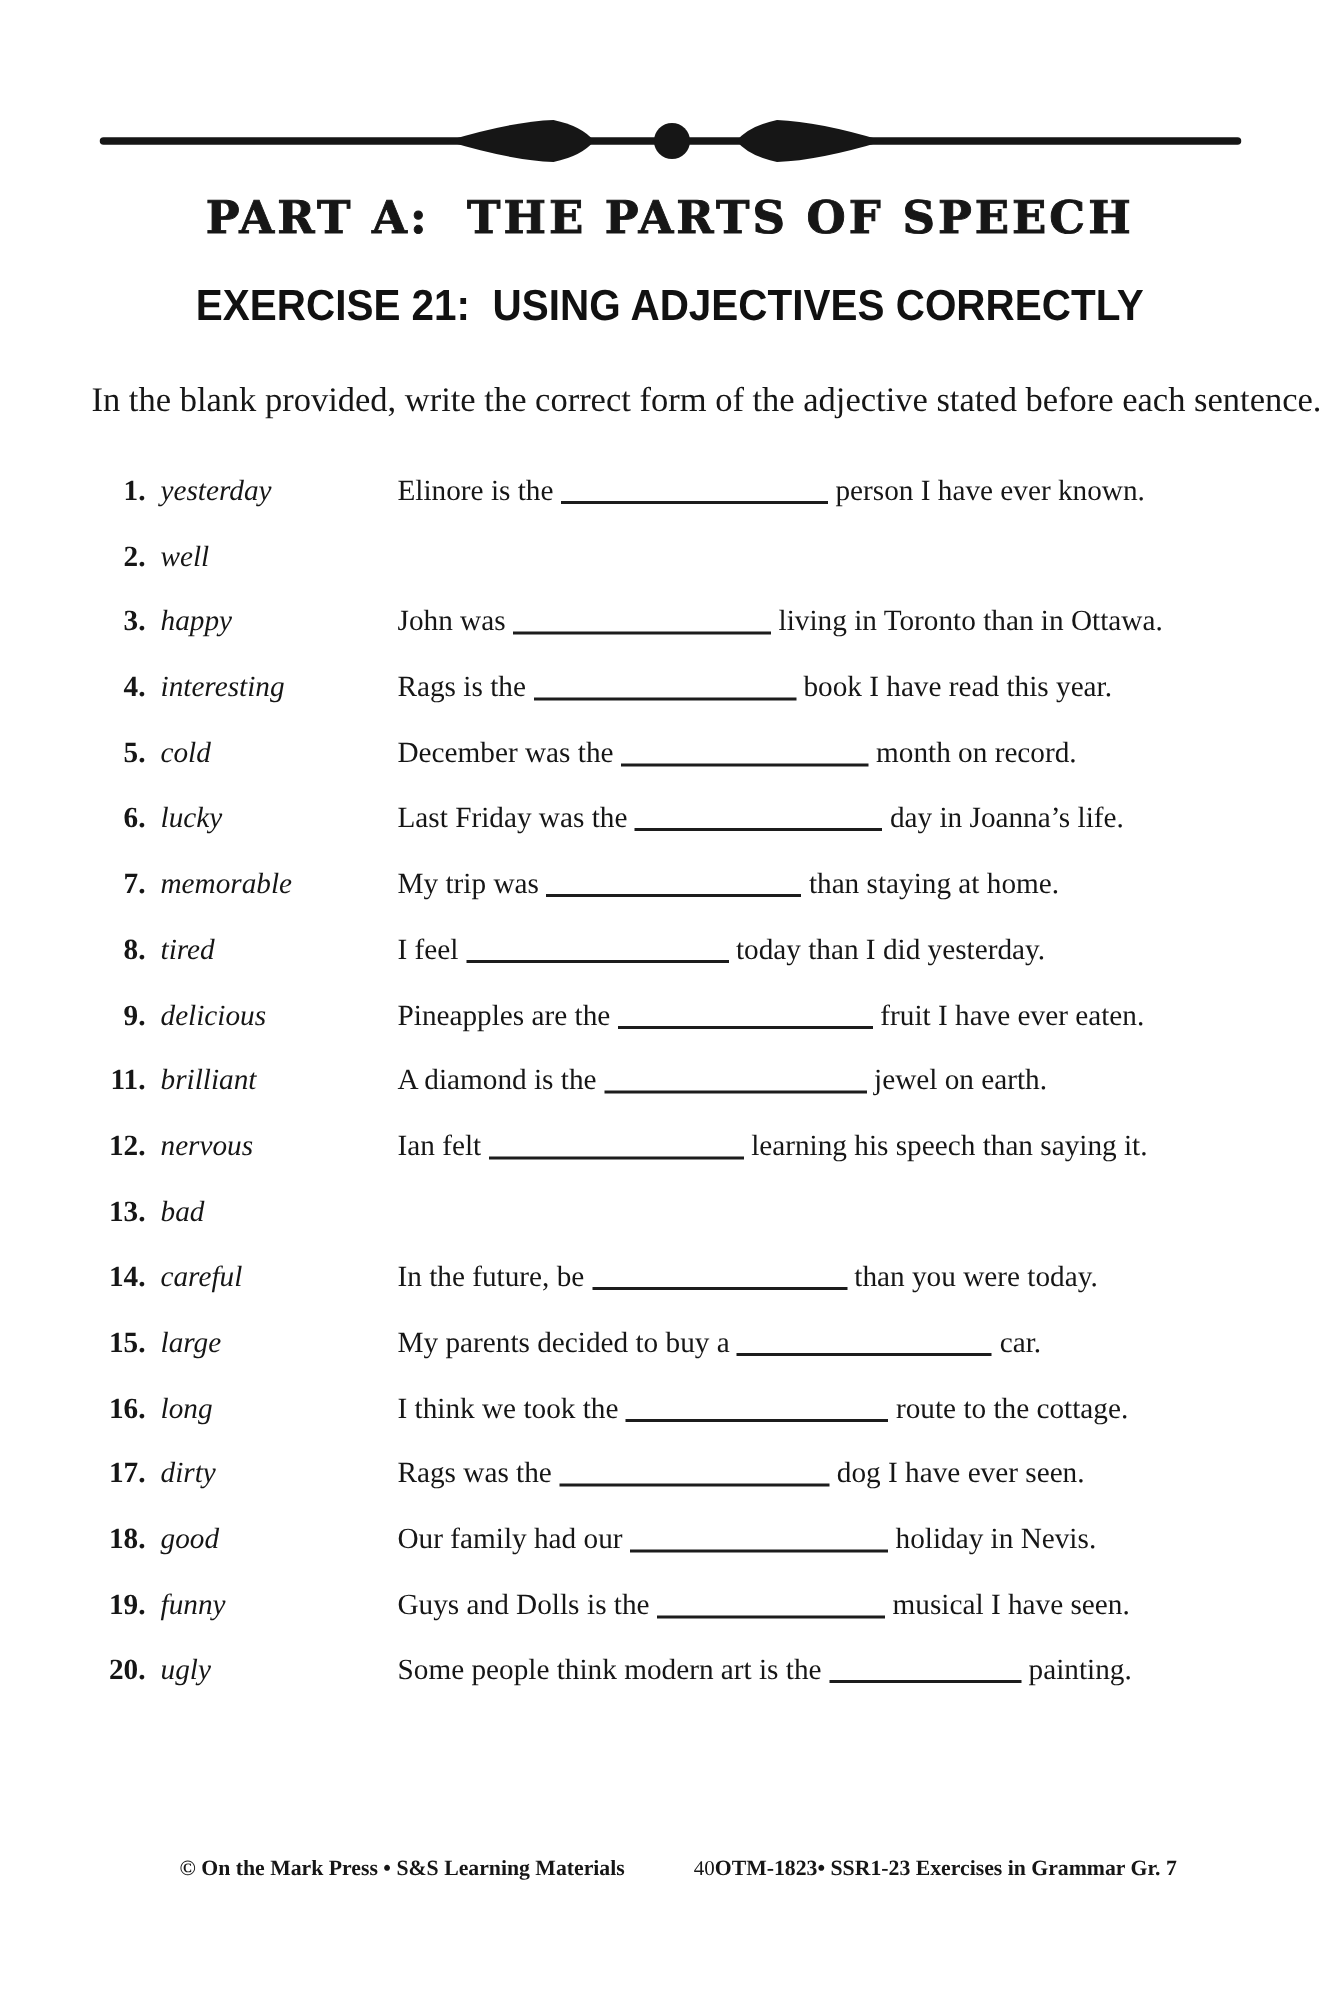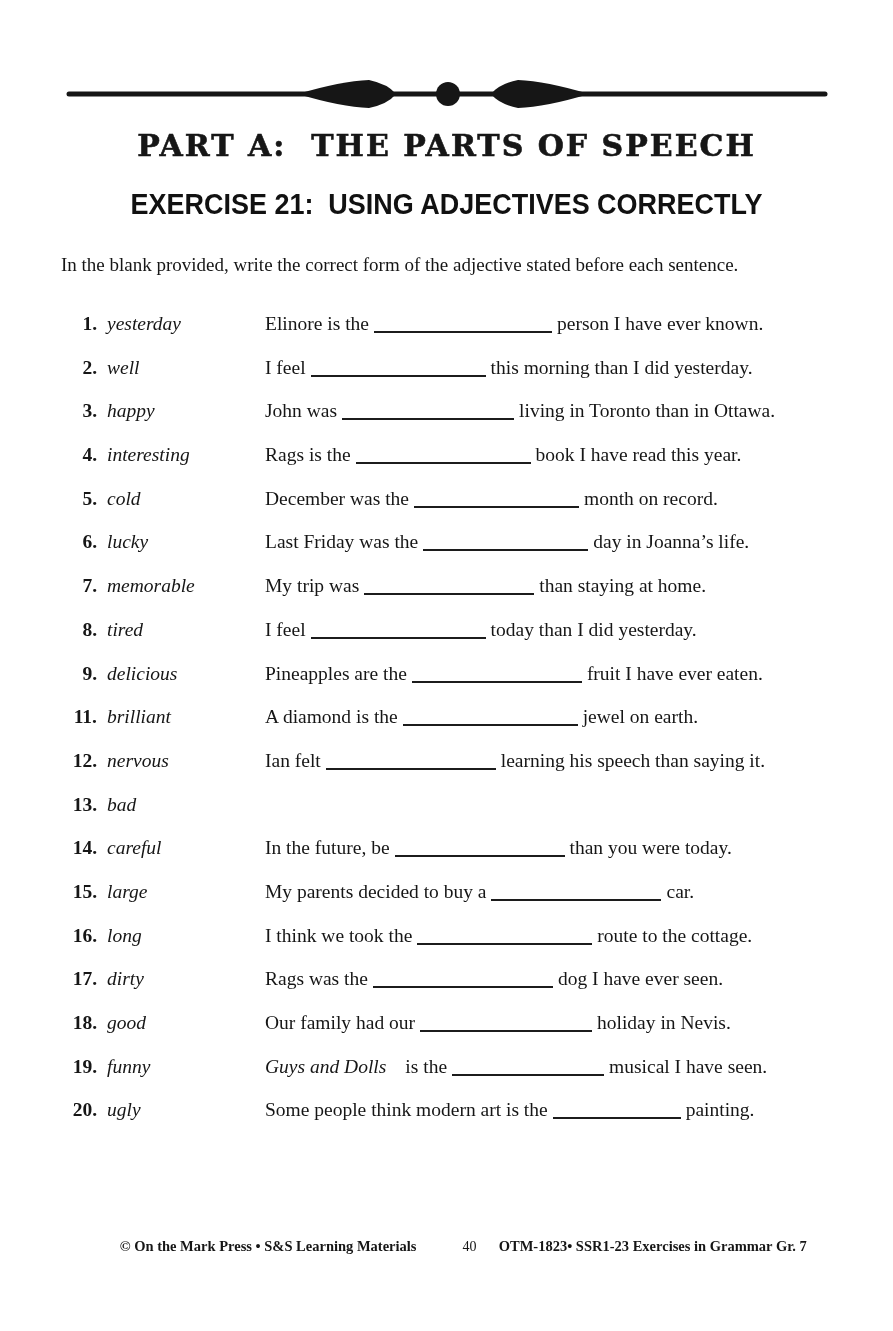--- a/index.html
+++ b/index.html
@@ -33,57 +33,57 @@
     font-family: "Liberation Sans", sans-serif;
     font-size: 29px;
     font-weight: bold;
     white-space: pre;
     transform: scaleX(0.93);
     color: #111111;
   }
 
   .instructions {
     margin: 33px 0 0 0;
-    font-size: 19px;
+    font-size: 23px;
     white-space: pre;
   }
 
   .items { margin-top: 37px; }
   .row {
     display: grid;
     grid-template-columns: 36px 148px 1fr;
     column-gap: 10px;
     align-items: baseline;
     height: 22px;
     margin-bottom: 21.7px;
     font-size: 19.5px;
     white-space: nowrap;
   }
   .num { text-align: right; font-weight: bold; }
   .adj { font-style: italic; }
   .sentence { white-space: nowrap; }
-  .work-title { font-style: italic; margin-right: 19px; text-align: right; }
+  .work-title { margin-right: 5px; text-align: right; }
   .blank {
     display: inline-block;
     height: 14px;
     border-bottom: 2px solid #1c1c1c;
     margin: 0 5px;
     vertical-align: baseline;
     transform: translateY(3px);
   }
 
   .footer {
     position: absolute;
     left: 64px; right: 64px; top: 1238px;
     display: flex;
     align-items: baseline;
   }
   .f-left  { flex: 1; font-size: 14.5px; font-weight: bold; text-align: right; }
   .f-center{ width: 60px; text-align: right; font-size: 14px; }
-  .f-right { flex: 1; font-size: 14.5px; font-weight: bold; text-align: center; }
+  .f-right { flex: 1; font-size: 14.5px; font-weight: bold; text-align: left; }
 </style>
 </head>
 <body>
 
 <div class="page">
 
   <div class="ornament">
     <svg width="762" height="40" viewBox="0 0 762 40" xmlns="http://www.w3.org/2000/svg">
       <line x1="3" y1="20" x2="759" y2="20" stroke="#161616" stroke-width="5" stroke-linecap="round"></line>
       <path d="M232 20 Q275 7 303 6 Q322 10 330 20 Q322 30 303 34 Q275 33 232 20 Z" fill="#161616"></path>
@@ -101,21 +101,20 @@
   <div class="items" id="items">
   <div class="row">
     <span class="num">1.</span>
     <span class="adj">yesterday</span>
     <span class="sentence"><span class="pre">Elinore is the</span><span class="blank" style="width: 178px;"></span><span class="post">person I have ever known.</span></span>
   </div>
 
   <div class="row">
     <span class="num">2.</span>
     <span class="adj">well</span>
-    <span class="sentence"><span class="pre">I feel</span><span class="blank" style="width: 175px;"></span><span class="post">this morning than I did yesterday.</span></span>
   </div>
 
   <div class="row">
     <span class="num">3.</span>
     <span class="adj">happy</span>
     <span class="sentence"><span class="pre">John was</span><span class="blank" style="width: 172px;"></span><span class="post">living in Toronto than in Ottawa.</span></span>
   </div>
 
   <div class="row">
     <span class="num">4.</span>

